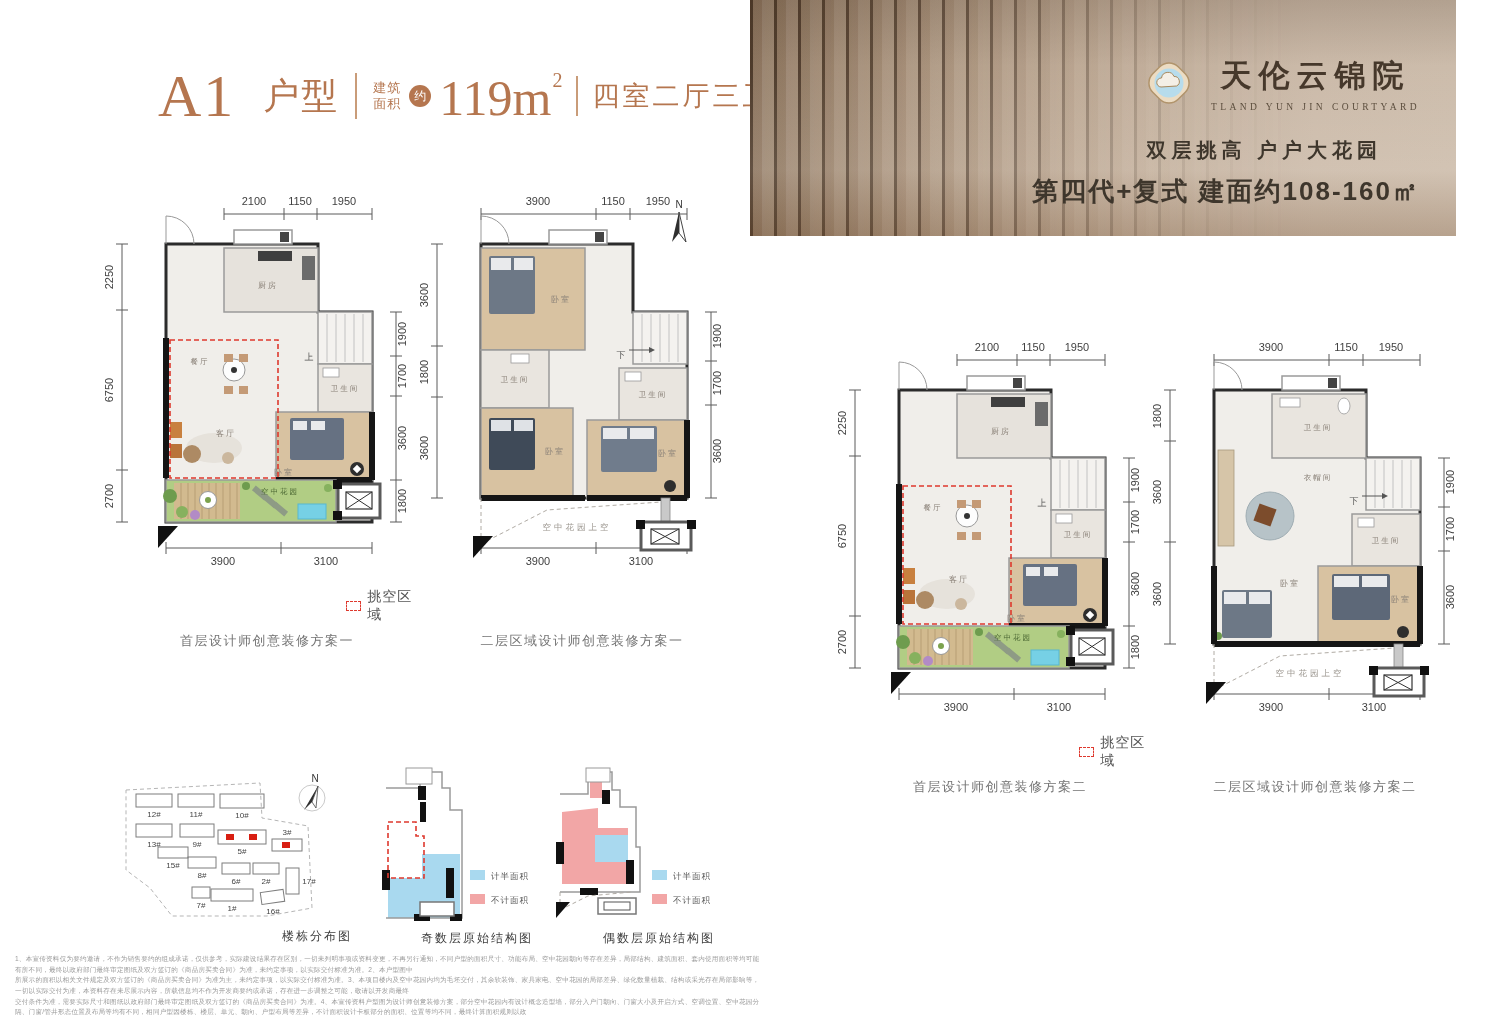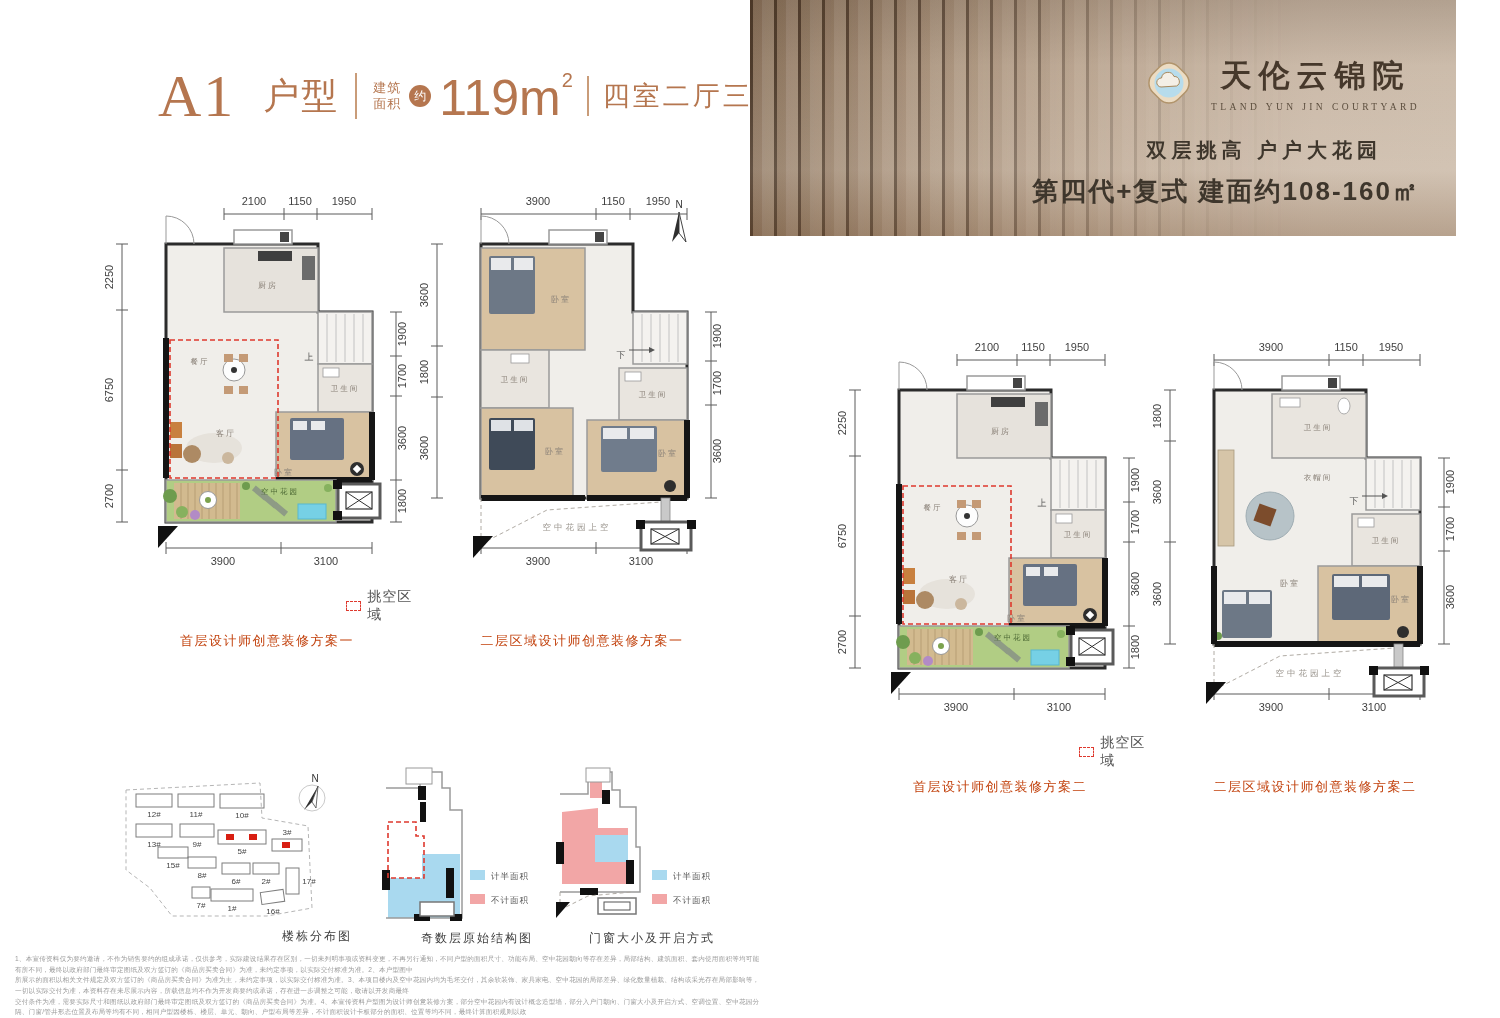--- a/index.html
+++ b/index.html
@@ -9,21 +9,21 @@
 
   
   .title-block { position:absolute; left:158px; top:66px; display:flex; align-items:center; color:#b5764f; }
   .a1 { font-family:"Liberation Serif", serif; font-size:60px; line-height:1; letter-spacing:2px; }
   .hx { font-family:"Liberation Serif", serif; font-size:36px; margin-left:28px; letter-spacing:2px; }
   .vline { width:2px; height:46px; background:#c99c79; margin:0 16px; }
   .vline2 { width:2px; height:40px; background:#c99c79; margin:0 14px; }
   .jz { display:flex; flex-direction:column; font-size:13px; line-height:1.25; letter-spacing:1px; }
   .badge { width:22px; height:22px; border-radius:50%; background:#b5764f; color:#fff; font-size:12px;
            display:flex; align-items:center; justify-content:center; margin:0 8px; }
-  .area { font-family:Liberation Sans, sans-serif; font-size:50px; line-height:1; }
+  .area { font-family:Liberation Serif, serif; font-size:50px; line-height:1; }
   .area sup { font-size:20px; vertical-align:28px; margin-left:1px;}
   .rooms { font-family:"Liberation Serif", serif; font-size:27px; letter-spacing:3px; }
 
   
   .banner { position:absolute; left:750px; top:0; width:706px; height:236px;
             background:linear-gradient(90deg,#86705b 0%, #a8937e 26%, #c2af9c 55%, #cbbaa9 80%, #ccbcab 100%); overflow:hidden; }
   .banner::before { content:""; position:absolute; inset:0;
             background:repeating-linear-gradient(90deg, rgba(43,26,13,0.62) 0 3px, rgba(171,141,113,0.18) 3px 12px, rgba(228,209,188,0.22) 12px 24px);
             -webkit-mask-image:linear-gradient(90deg,#000 0%, rgba(0,0,0,.8) 30%, rgba(0,0,0,.35) 52%, rgba(0,0,0,.08) 66%, transparent 78%);
             mask-image:linear-gradient(90deg,#000 0%, rgba(0,0,0,.8) 30%, rgba(0,0,0,.35) 52%, rgba(0,0,0,.08) 66%, transparent 78%); }
@@ -31,21 +31,21 @@
             background:linear-gradient(180deg, rgba(60,38,20,0.18) 0%, rgba(0,0,0,0) 28%, rgba(255,248,240,0.12) 72%, rgba(120,85,55,0.25) 100%); }
   .logo-row { position:absolute; top:54px; right:36px; display:flex; align-items:center; gap:13px; z-index:2; }
   .logo-txt { display:flex; flex-direction:column; align-items:center; }
   .logo-title { font-family:"Liberation Serif", serif; font-size:31px; color:#46382b; letter-spacing:7px; font-weight:bold; white-space:nowrap; }
   .logo-sub { font-family:"Liberation Serif", serif; font-size:9.5px; color:#5c4e3e; letter-spacing:3.4px; margin-top:5px; white-space:nowrap; }
   .tag1 { position:absolute; top:137px; right:74px; font-size:20px; font-weight:bold; letter-spacing:5px; color:#3e362c; z-index:2; white-space:nowrap;}
   .tag2 { position:absolute; top:174px; right:36px; font-size:26px; font-weight:bold; letter-spacing:2px; color:#3e362c; z-index:2; white-space:nowrap;}
 
   
   .plan { position:absolute; width:320px; }
-  .plan-caption { margin-top:52px; text-align:center; font-size:13px; letter-spacing:1.5px; color:#c2410c; padding-left:14px; }
+  .plan-caption { margin-top:52px; text-align:center; font-size:13px; letter-spacing:1.5px; color:#737373; padding-left:14px; }
   .void-legend { position:absolute; left:246px; top:396px; display:flex; align-items:center; gap:6px; }
   .void-swatch { width:17px; height:10px; border:1.3px dashed #de392e; }
   .void-label { font-size:14px; color:#555; letter-spacing:1px; }
 
   svg .dl { stroke:#5a5a5a; stroke-width:1; fill:none; }
   svg .dim { font-family:"Liberation Sans",sans-serif; font-size:11px; fill:#3f3f3f; text-anchor:middle; }
   svg .room { font-family:"Liberation Sans",sans-serif; font-size:8px; fill:#8a8178; letter-spacing:2px; text-anchor:middle; }
   svg .roomg { fill:#4c6834; }
   svg .roomv { fill:#9a958e; font-size:8.5px; letter-spacing:3px; }
   svg .stairlbl { font-family:"Liberation Sans",sans-serif; font-size:9px; fill:#555; text-anchor:middle; }
@@ -575,21 +575,21 @@
       <polygon points="16,150 30,150 16,166" fill="#111"></polygon>
       <rect x="58" y="146" width="38" height="16" fill="#fff" stroke="#777" stroke-width="1.5"></rect>
       <rect x="64" y="150" width="26" height="8" fill="none" stroke="#555" stroke-width="1"></rect>
       <g>
         <rect x="112" y="118" width="15" height="10" fill="#a9d9ef"></rect>
         <text x="133" y="127" class="legend-lbl">计半面积</text>
         <rect x="112" y="142" width="15" height="10" fill="#f2a6a6"></rect>
         <text x="133" y="151" class="legend-lbl">不计面积</text>
       </g>
     </svg>
-    <div class="struct-caption">门窗大小及开启方式</div>
+    <div class="struct-caption">偶数层原始结构图</div>
   </div>
 
   <div class="disclaimer">
     <div>1、本宣传资料仅为要约邀请，不作为销售要约的组成承诺，仅供参考，实际建设结果存在区别，一切未列明事项或资料变更，不再另行通知，不同户型的面积尺寸、功能布局、空中花园朝向等存在差异，局部结构、建筑面积、套内使用面积等均可能有所不同，最终以政府部门最终审定图纸及双方签订的《商品房买卖合同》为准，未约定事项，以实际交付标准为准。2、本户型图中</div>
     <div>所展示的面积以相关文件规定及双方签订的《商品房买卖合同》为准为主，未约定事项，以实际交付标准为准。3、本项目楼内及空中花园内均为毛坯交付，其余软装饰、家具家电、空中花园的局部差异、绿化数量植栽、结构或采光存在局部影响等，一切以实际交付为准，本资料存在未尽展示内容，所载信息均不作为开发商要约或承诺，存在进一步调整之可能，敬请以开发商最终</div>
     <div>交付条件为准，需要实际尺寸和图纸以政府部门最终审定图纸及双方签订的《商品房买卖合同》为准。4、本宣传资料户型图为设计师创意装修方案，部分空中花园内有设计概念造型墙，部分入户门朝向、门窗大小及开启方式、空调位置、空中花园分隔、门窗/管井形态位置及布局等均有不同，相同户型因楼栋、楼层、单元、朝向、户型布局等差异，不计面积设计卡板部分的面积、位置等均不同，最终计算面积规则以政</div>
 
   </div>
 
 </div>

